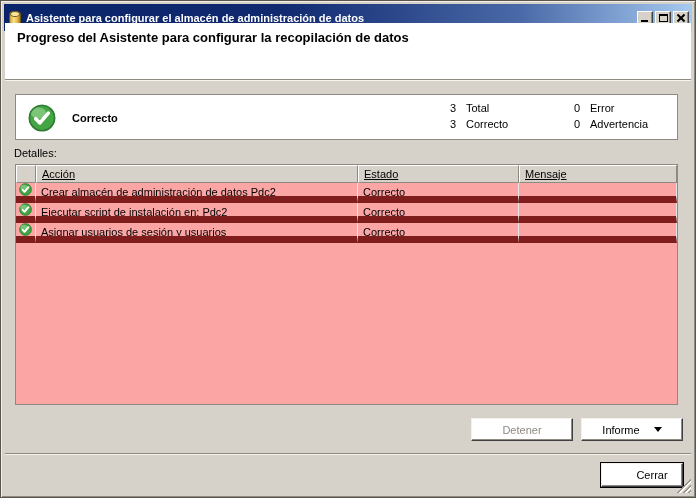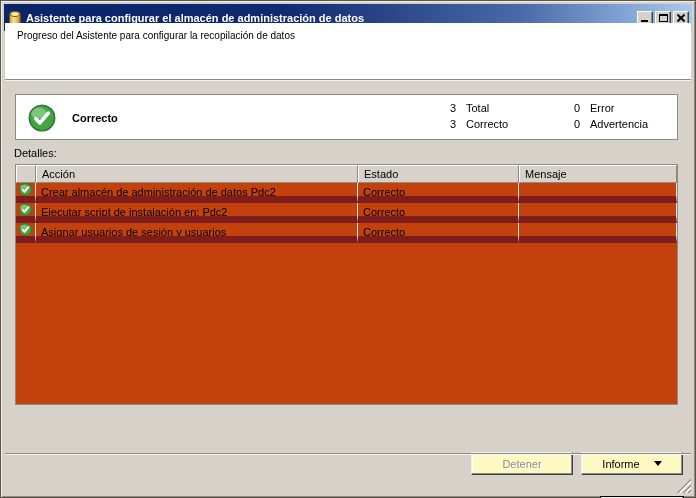--- a/index.html
+++ b/index.html
@@ -50,40 +50,40 @@
   }
   .glyph-close::before { transform:rotate(45deg); }
   .glyph-close::after  { transform:rotate(-45deg); }
   
   .header {
     position:absolute; left:4px; top:22px; right:4px; height:57px;
     background:#fff;
     border-bottom:1px solid #8e8a82;
     box-shadow:0 1px 0 #f6f4ef;
   }
-  .header-title { position:absolute; left:12px; top:7px; font-size:10px; font-weight:normal; }
+  .header-title { position:absolute; left:12px; top:7px; font-size:13px; font-weight:bold; }
   .header-subtitle { position:absolute; left:27px; top:26px; font-size:11px; color:#1a1a1a; }
   
   .summary {
     position:absolute; left:14px; top:93px; width:663px; height:46px;
     background:#fff; border:1px solid #8e8a82;
   }
   .summary-icon { position:absolute; left:12px; top:9px; width:28px; height:28px; }
   .summary-status { position:absolute; left:56px; top:17px; font-weight:bold; }
   .counts {
     position:absolute; left:426px; top:7px;
     display:grid; grid-template-columns:14px 90px 14px 100px;
     grid-auto-rows:16px; column-gap:10px;
   }
   .count-num { text-align:right; }
   
   .details-label { position:absolute; left:13px; top:146px; }
   .grid {
     position:absolute; left:14px; top:163px; width:663px; height:241px;
-    background:#c2410c; border:1px solid #8e8a82; overflow:hidden;
+    background:#fca5a5; border:1px solid #8e8a82; overflow:hidden;text-decoration:underline;
   }
   .grid-head { display:flex; height:18px; }
   .th {
     background:#d6d2ca; padding:2px 5px 0 5px; height:18px;
     border-top:1px solid #fff; border-left:1px solid #fff;
     border-right:1px solid #8e8a82; border-bottom:1px solid #8e8a82;
     white-space:nowrap; overflow:hidden;
   }
   .c-icon { width:20px; flex:0 0 20px; }
   .c-action { width:322px; flex:0 0 322px; }
@@ -91,25 +91,25 @@
   .c-msg { flex:1 1 auto; }
   .tr { display:flex; height:20px; }
   .td {
     padding:3px 5px 0 5px; border-bottom:7px solid #7f1d1d; border-right:1px solid #e6e6e6;
     white-space:nowrap; overflow:hidden;
   }
   .td.c-icon { padding:0; display:flex; align-items:center; justify-content:center; }
   .row-icon { width:13px; height:13px; }
   
   .btn {
-    position:absolute; height:23px; background:#fef9c3;
+    position:absolute; height:23px; background:#ffffff;
     border:1px solid; border-color:#f4f1ec #404040 #404040 #f4f1ec;
     box-shadow: inset -1px -1px 0 #8e8a82, inset 1px 1px 0 #fff;
     font-family:"Liberation Sans", sans-serif; font-size:11px;
-    display:flex; align-items:center; justify-content:center;margin-top:34px;
+    display:flex; align-items:center; justify-content:center;
   }
   .btn-stop { left:470px; top:417px; width:102px; color:#8e8a82; text-shadow:1px 1px 0 #fff; }
   .btn-report { left:580px; top:417px; width:102px; }
   .arrow-down {
     width:0; height:0; margin-left:14px;
     border-left:4px solid transparent; border-right:4px solid transparent;
     border-top:5px solid #000;
   }
   .divider {
     position:absolute; left:4px; right:4px; top:452px; height:2px;

